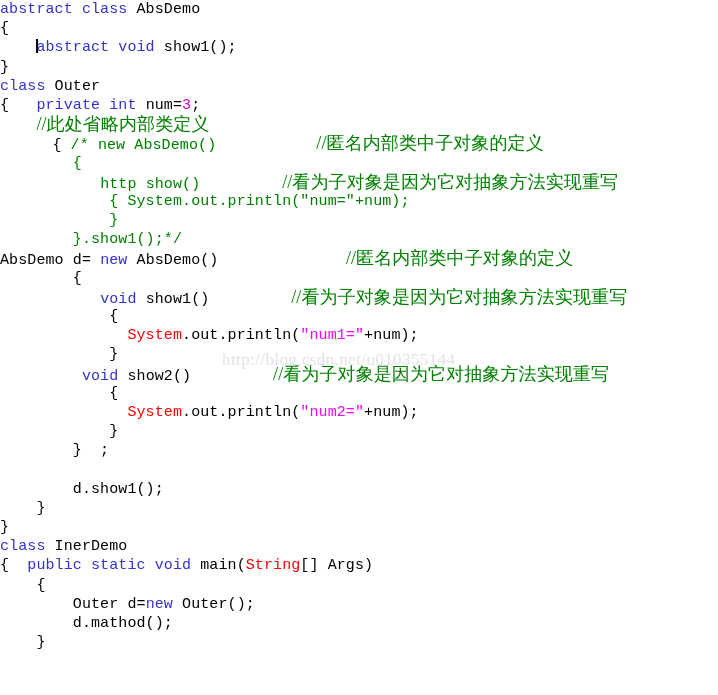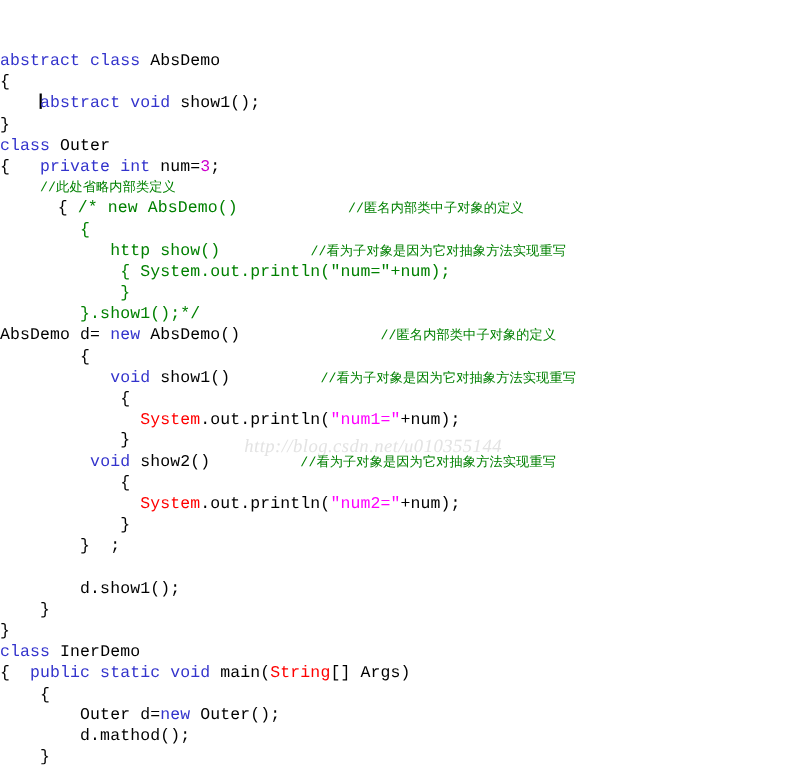--- a/index.html
+++ b/index.html
@@ -28,21 +28,20 @@
     left: 222px;
     top: 350px;
     font-family: "Liberation Serif", "DejaVu Serif", serif;
     font-size: 17px;
     letter-spacing: 0.4px;
     color: #e3e3e3;
     white-space: nowrap;
     z-index: 1;
     pointer-events: none;
     user-select: none;
-    font-style: italic;
   }
 
   #code-listing {
     position: relative;
     z-index: 2;
     padding: 0;
     margin: 0;
     list-style: none;
   }
 
@@ -58,43 +57,43 @@
   
   .t-kw   { color: #3333cc; }
   .t-com  { color: #008000; }
   .t-str  { color: #ff00ff; }
   .t-num  { color: #cc00cc; }
   .t-type { color: #ff0000; }
   .t-pln  { color: #000000; }
 
   
   .cjk {
-    font-family: Liberation Mono, monospace;
-    font-size: 12px;
+    font-family: Liberation Serif, serif;
+    font-size: 18px;
   }
 
   
   .caret {
     display: inline-block;
     width: 2px;
     height: 14px;
     background: #000000;
     vertical-align: -2px;
     margin-right: -2px;
   }
 </style>
 </head>
 <body>
 
 <div id="code-surface">
 
   <div id="watermark">http://blog.csdn.net/u010355144</div>
 
   <div id="code-listing" style="font-size: 15px;">
-      <div class="code-line" style="height: 19.2px; line-height: 19.2px; margin-top: 46px;"><span class="t-kw">abstract class</span><span class="t-pln"> AbsDemo</span></div>
+      <div class="code-line" style="height: 19.2px; line-height: 19.2px;"><span class="t-kw">abstract class</span><span class="t-pln"> AbsDemo</span></div>
       <div class="code-line" style="height: 19.2px; line-height: 19.2px;"><span class="t-pln">{</span></div>
       <div class="code-line" style="height: 19.2px; line-height: 19.2px;"><span class="t-pln">    </span><span class="caret"></span><span class="t-kw">abstract void</span><span class="t-pln"> show1();</span></div>
       <div class="code-line" style="height: 19.2px; line-height: 19.2px;"><span class="t-pln">}</span></div>
       <div class="code-line" style="height: 19.2px; line-height: 19.2px;"><span class="t-kw">class</span><span class="t-pln"> Outer</span></div>
       <div class="code-line" style="height: 19.2px; line-height: 19.2px;"><span class="t-pln">{   </span><span class="t-kw">private int</span><span class="t-pln"> num=</span><span class="t-num">3</span><span class="t-pln">;</span></div>
       <div class="code-line" style="height: 19.2px; line-height: 19.2px;"><span class="t-pln">    </span><span class="t-com cjk">//此处省略内部类定义</span></div>
       <div class="code-line" style="height: 19.2px; line-height: 19.2px; padding-left: 16px;"><span class="t-pln">    { </span><span class="t-com">/* new AbsDemo()</span><span class="t-pln">           </span><span class="t-com cjk">//匿名内部类中子对象的定义</span></div>
       <div class="code-line" style="height: 19.2px; line-height: 19.2px;"><span class="t-pln">        </span><span class="t-com">{</span></div>
       <div class="code-line" style="height: 19.2px; line-height: 19.2px;"><span class="t-pln">           </span><span class="t-com">http show()</span><span class="t-pln">         </span><span class="t-com cjk">//看为子对象是因为它对抽象方法实现重写</span></div>
       <div class="code-line" style="height: 19.2px; line-height: 19.2px;"><span class="t-pln">            </span><span class="t-com">{ System.out.println("num="+num);</span></div>

